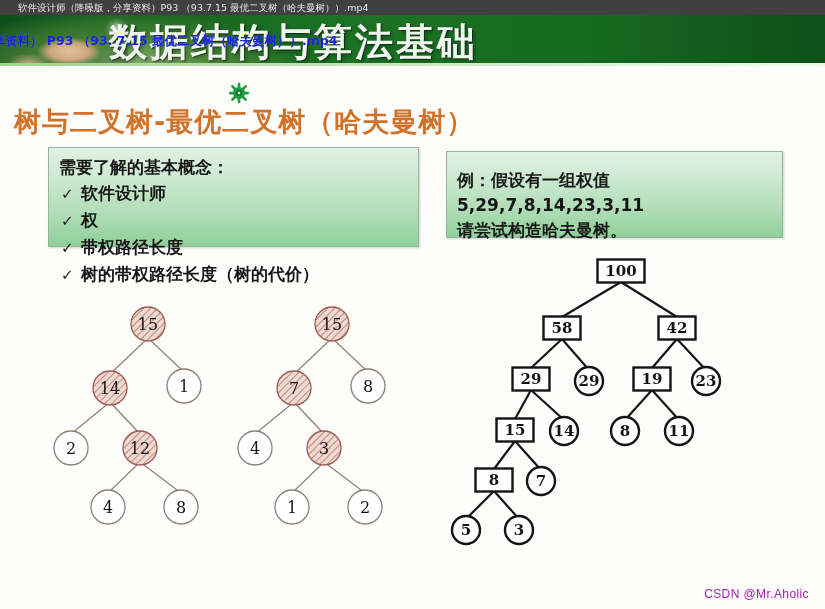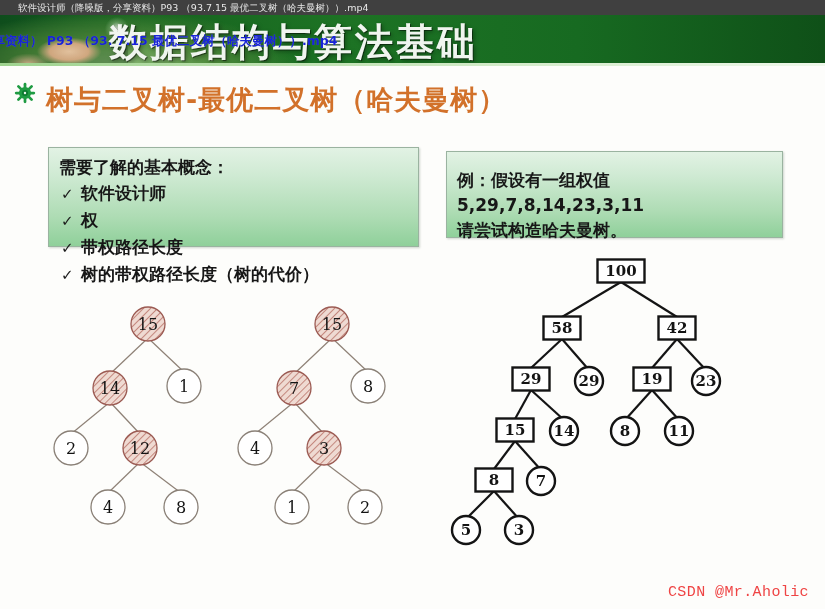--- a/index.html
+++ b/index.html
@@ -94,20 +94,22 @@
     width: 825px; height: 3px;
     background: linear-gradient(90deg, #9fd38f 0%, #cfe9c4 55%, #eef7ea 100%);
   }
 
   
   #heading-row {
     position: absolute;
     left: 14px; top: 82px;
     height: 40px;
     display: flex;
+    align-items: center;
+    flex-direction: column;
   }
   #heading-bullet {
     width: 22px; height: 22px;
     margin-right: 10px;
     flex: 0 0 auto;
   }
   #heading-text {
     font-size: 27px;
     font-weight: bold;
     color: #d2712a;
@@ -160,24 +162,24 @@
     position: absolute;
   }
   #tree-left   { left: 40px;  top: 298px; }
   #tree-mid    { left: 224px; top: 298px; }
   #tree-huff   { left: 440px; top: 252px; }
 
   
   #watermark {
     position: absolute;
     right: 16px; bottom: 8px;
-    font-size: 15px;
-    color: #ef4444;
+    font-size: 12px;
+    color: #a21caf;
     letter-spacing: 0.4px;
-    font-family: Liberation Mono, monospace;
+    font-family: Liberation Sans, sans-serif;
   }
 </style>
 </head>
 <body>
 
 <div id="slide">
 
   <div id="titlebar">软件设计师（降噪版，分享资料）P93 （93.7.15 最优二叉树（哈夫曼树））.mp4</div>
 
   <div id="banner">

